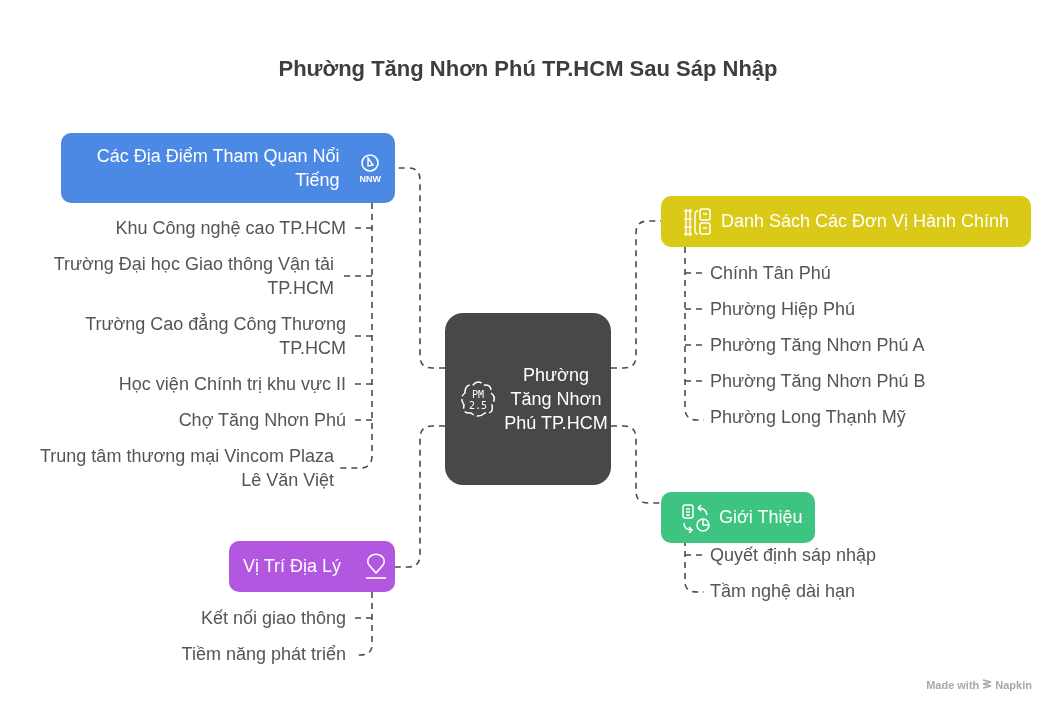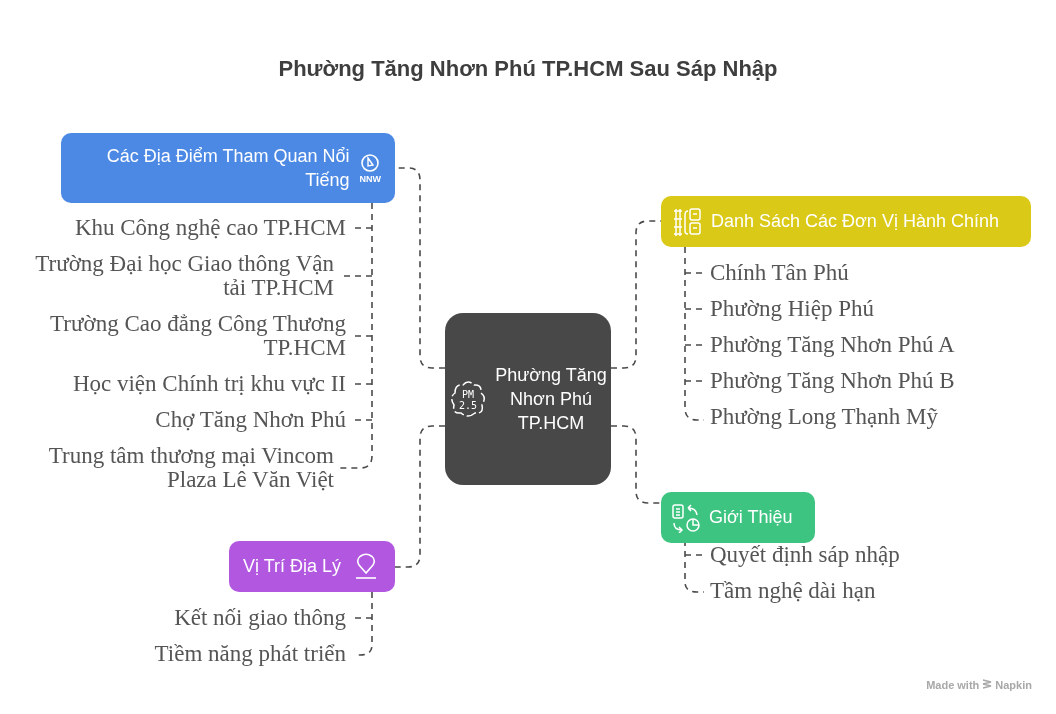--- a/index.html
+++ b/index.html
@@ -11,35 +11,35 @@
   .title {
     position: absolute; left: 0; width: 1056px; top: 56px;
     text-align: center; font-size: 22px; font-weight: bold; color: #3e3e3e;
   }
   svg.lines { position: absolute; left: 0; top: 0; }
   .node {
     position: absolute; border-radius: 10px; color: #ffffff;
     display: flex; align-items: center; box-sizing: border-box;
     font-size: 18px;
   }
-  .node .ico { display: inline-flex; align-items: center; justify-content: center; }
+  .node .ico { display: inline-flex; align-items: center; justify-content: center; margin-left: 10px; }
   .center {
     left: 445px; top: 313px; width: 166px; height: 172px;
     background: #484848; border-radius: 18px;
     flex-direction: row; justify-content: center; text-align: center;
     font-size: 18px; line-height: 24px;
   }
   .center .label { width: 120px; }
   .blue { left: 61px; top: 133px; width: 334px; height: 70px; background: #4c89e4; justify-content: flex-end; padding-right: 14px; }
   .blue .label { text-align: right; line-height: 24px; margin-right: 10px; }
   .yellow { left: 661px; top: 196px; width: 370px; height: 51px; background: #dbc918; padding-left: 10px; }
   .green { left: 661px; top: 492px; width: 154px; height: 51px; background: #3ec481; padding-left: 10px; }
   .purple { left: 229px; top: 541px; width: 166px; height: 51px; background: #b257e0; padding-left: 14px; }
   .leaf {
-    position: absolute; font-size: 23px; color: #555555; line-height: 24px; font-family: Liberation Serif, serif;
+    position: absolute; font-size: 18px; color: #555555; line-height: 24px;
   }
   .leaf.r { text-align: right; }
   .footer {
     position: absolute; right: 24px; top: 679px; font-size: 11px; color: #a8a8a8;
     display: flex; align-items: center; gap: 3px; font-weight: bold;
   }
 </style>
 </head>
 <body>
 

